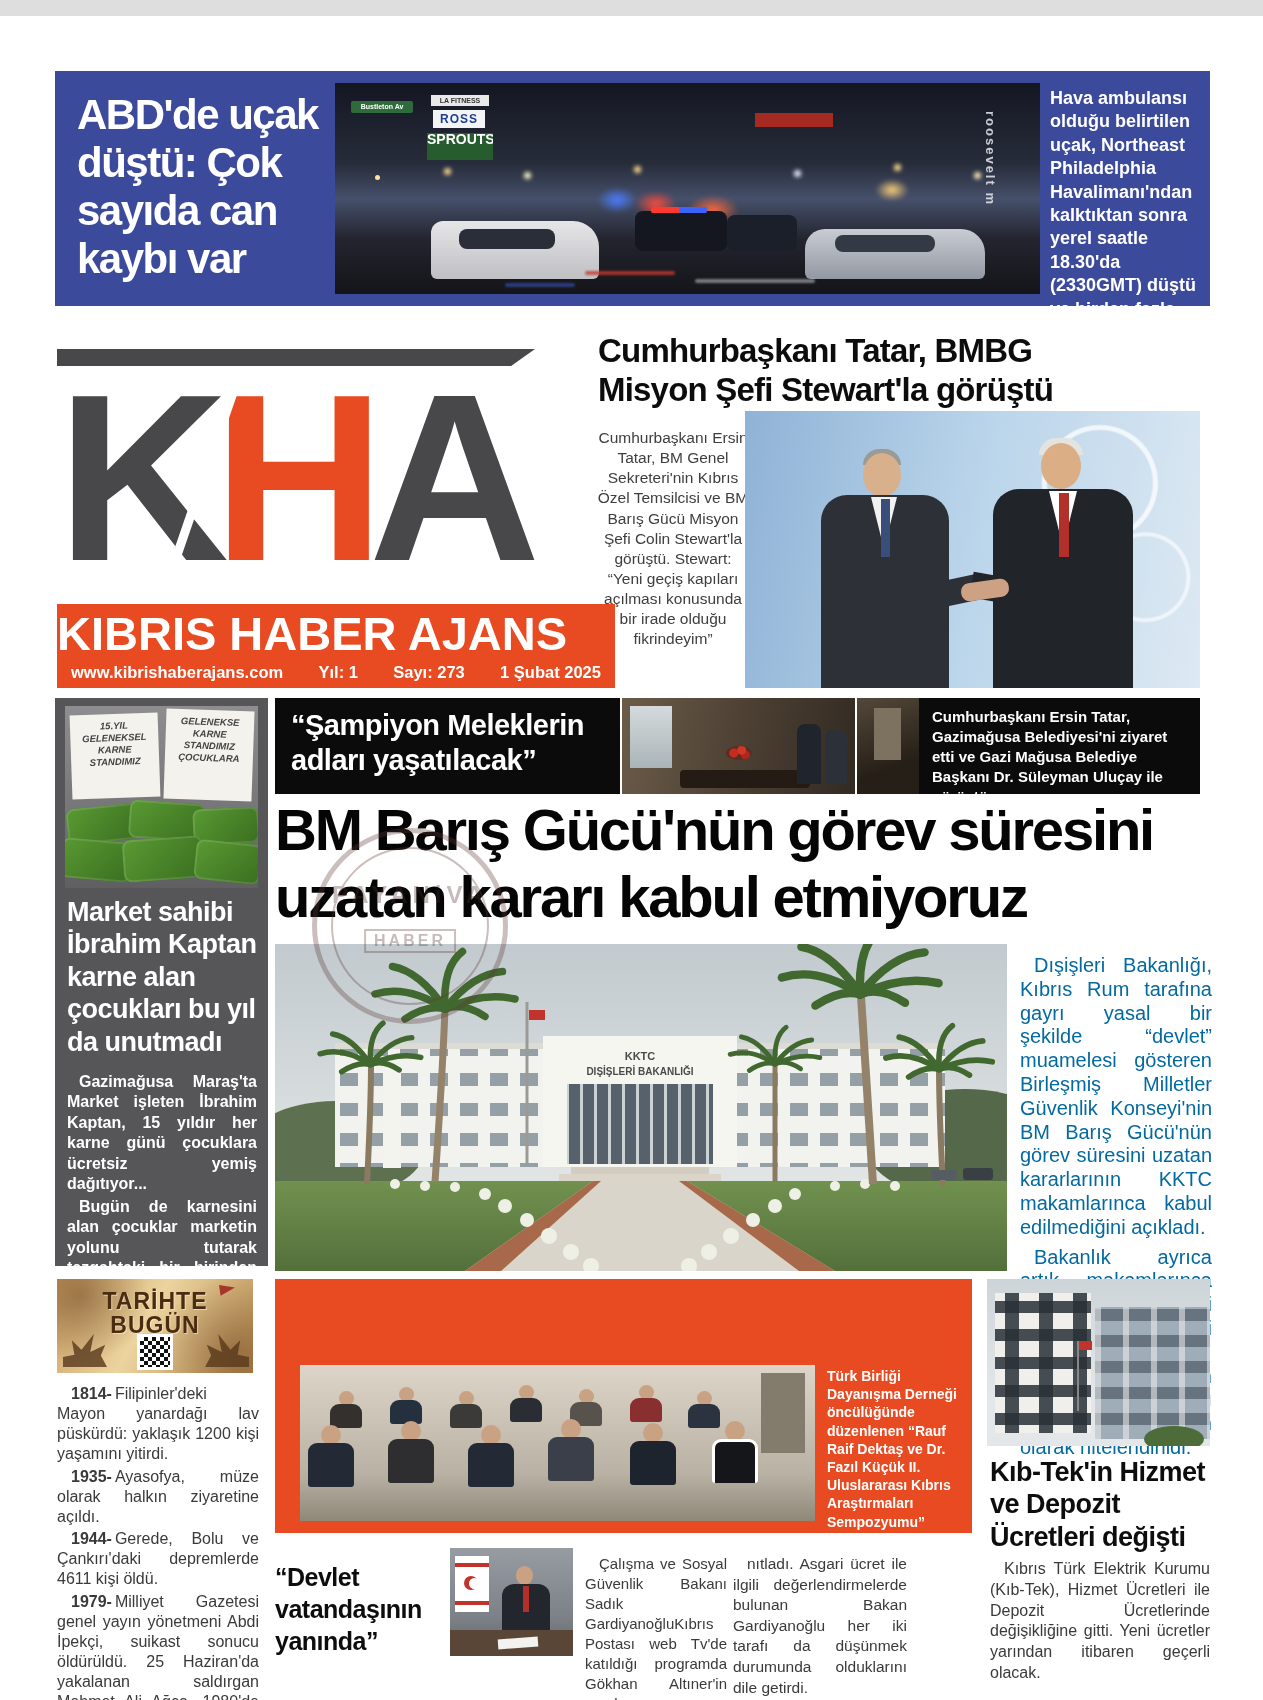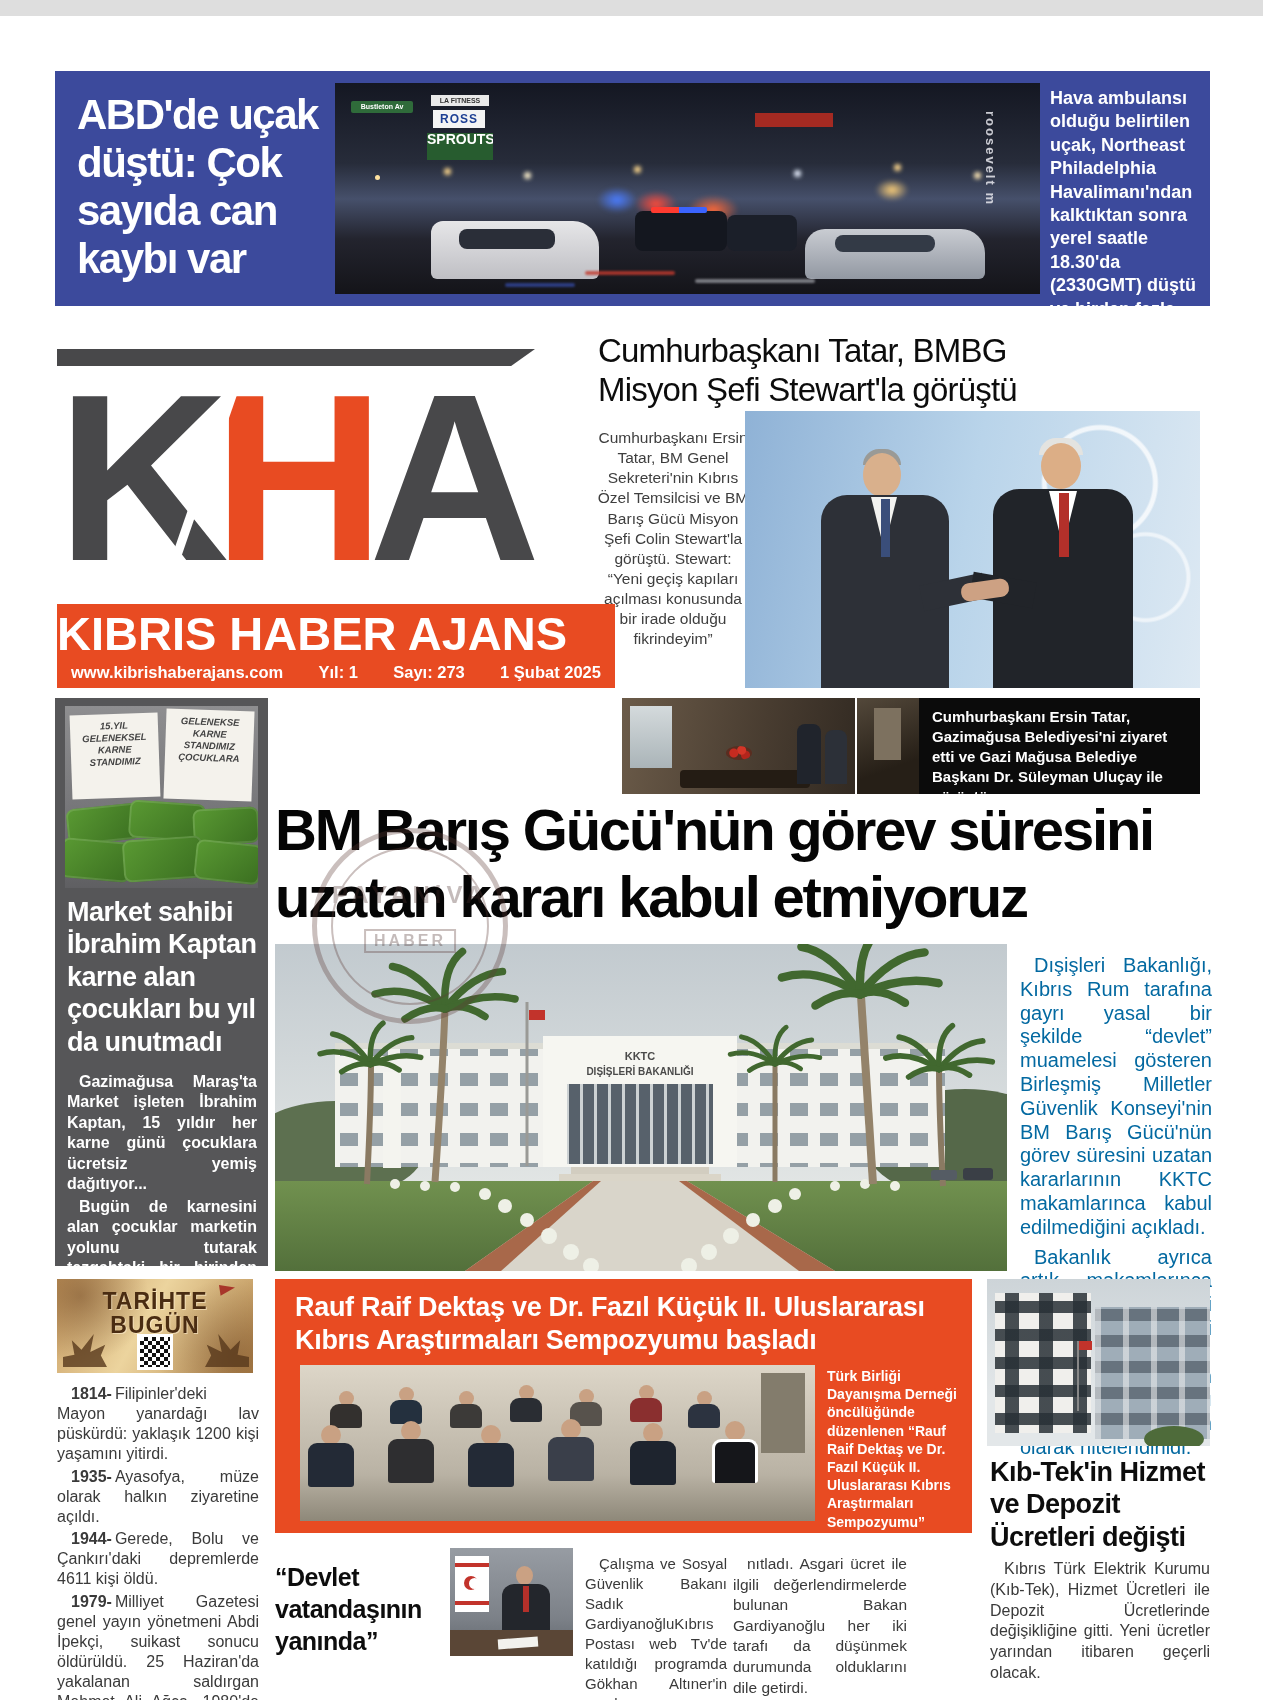--- a/index.html
+++ b/index.html
@@ -44,21 +44,21 @@
 #logo-bar{left:57px;top:333px;width:478px;height:17px;background:#48484a;clip-path:polygon(0 0,100% 0,95% 100%,0 100%)}
 #logo-letters{left:57px;top:344px;width:565px;height:246px;font-weight:900;font-size:238px;line-height:236px;letter-spacing:-16px;white-space:nowrap}
 #logo-letters .lk,#logo-letters .la{color:#48484a}
 #logo-letters .lh{color:#e84b22}
 #k-slash{left:196px;top:352px;width:9px;height:238px;background:#fff;transform:rotate(19deg)}
 #orange-band{left:57px;top:588px;width:558px;height:84px;background:#e84b22;color:#fff}
 #ob-name{position:absolute;left:0;top:2px;width:100%;text-align:left;font-size:47px;font-weight:900;letter-spacing:0px;white-space:nowrap}
 #ob-info{position:absolute;left:14px;right:14px;bottom:6px;display:flex;justify-content:space-between;font-size:16.5px;font-weight:800}
 
 
-#st-headline{left:598px;top:316px;width:560px;font-size:33px;line-height:1.18;font-weight:400;color:#0c0c0c;letter-spacing:-0.8px}
+#st-headline{left:598px;top:316px;width:560px;font-size:33px;line-height:1.18;font-weight:700;color:#0c0c0c;letter-spacing:-0.8px}
 #st-body{left:596px;top:412px;width:154px;font-size:15.5px;line-height:1.3;color:#3e3e3e;text-align:center;font-weight:500}
 #st-photo{left:745px;top:395px;width:455px;height:277px;background:
  radial-gradient(circle at 78% 26%, rgba(255,255,255,0) 52px, rgba(255,255,255,.75) 54px 57px, rgba(255,255,255,0) 59px),
  radial-gradient(circle at 88% 60%, rgba(255,255,255,0) 40px, rgba(255,255,255,.6) 42px 44px, rgba(255,255,255,0) 46px),
  radial-gradient(circle at 64% 70%, rgba(255,255,255,0) 30px, rgba(255,255,255,.5) 32px 34px, rgba(255,255,255,0) 36px),
  linear-gradient(100deg,#8fb2d6 0%,#b9d4ea 48%,#dde9f3 100%)}
 .head{position:absolute;border-radius:50%;background:#d9b08c}
 .suit{position:absolute;border-radius:26px 26px 0 0}
 #m1-head{left:118px;top:42px;width:38px;height:44px}
 #m1-hair{position:absolute;left:118px;top:38px;width:38px;height:16px;border-radius:18px 18px 0 0;background:#9a9a96}
@@ -234,20 +234,23 @@
     <div id="m2-hair"></div>
     <div id="m2-head" class="head"></div>
     <div id="m2-suit" class="suit"></div>
     <div id="m2-shirt"></div>
     <div id="m2-tie"></div>
     <div id="arm1"></div>
     <div id="arm2"></div>
     <div id="hands"></div>
   </div>
 
+  <div id="samp-band" class="abs">
+    <div class="txt">“Şampiyon Meleklerin adları yaşatılacak”</div>
+  </div>
   <div id="samp-photo" class="ph">
     <div class="win"></div>
     <div class="tbl"></div>
     <div class="flw"></div>
     <div class="fg1"></div>
     <div class="fg2"></div>
   </div>
   <div id="cap-thumb" class="ph">
     <div class="door"></div>
   </div>
@@ -382,21 +385,20 @@
     <div id="th-qr"></div>
   </div>
   <div id="th-events" class="abs">
     <p><b>1814-</b><span>Filipinler'deki Mayon yanardağı lav püskürdü: yaklaşık 1200 kişi yaşamını yitirdi.</span></p>
     <p><b>1935-</b><span>Ayasofya, müze olarak halkın ziyaretine açıldı.</span></p>
     <p><b>1944-</b><span>Gerede, Bolu ve Çankırı'daki depremlerde 4611 kişi öldü.</span></p>
     <p><b>1979-</b><span>Milliyet Gazetesi genel yayın yönetmeni Abdi İpekçi, suikast sonucu öldürüldü. 25 Haziran'da yakalanan saldırgan Mehmet Ali Ağca, 1980'de ölüm cezasına çarptırıldı.</span></p>
   </div>
 
   <div id="symp" class="abs">
-    <div id="symp-headline">Rauf Raif Dektaş ve Dr. Fazıl Küçük II. Uluslararası Kıbrıs Araştırmaları Sempozyumu başladı</div>
     <div id="symp-photo" class="ph">
       <div class="doorr"></div>
       <div class="psn" style="left:30px;top:26px">
           <div class="hd"></div>
           <div class="bd" style="background:#33302e"></div>
         </div>
       <div class="psn" style="left:90px;top:22px">
           <div class="hd"></div>
           <div class="bd" style="background:#24303e"></div>
         </div>

